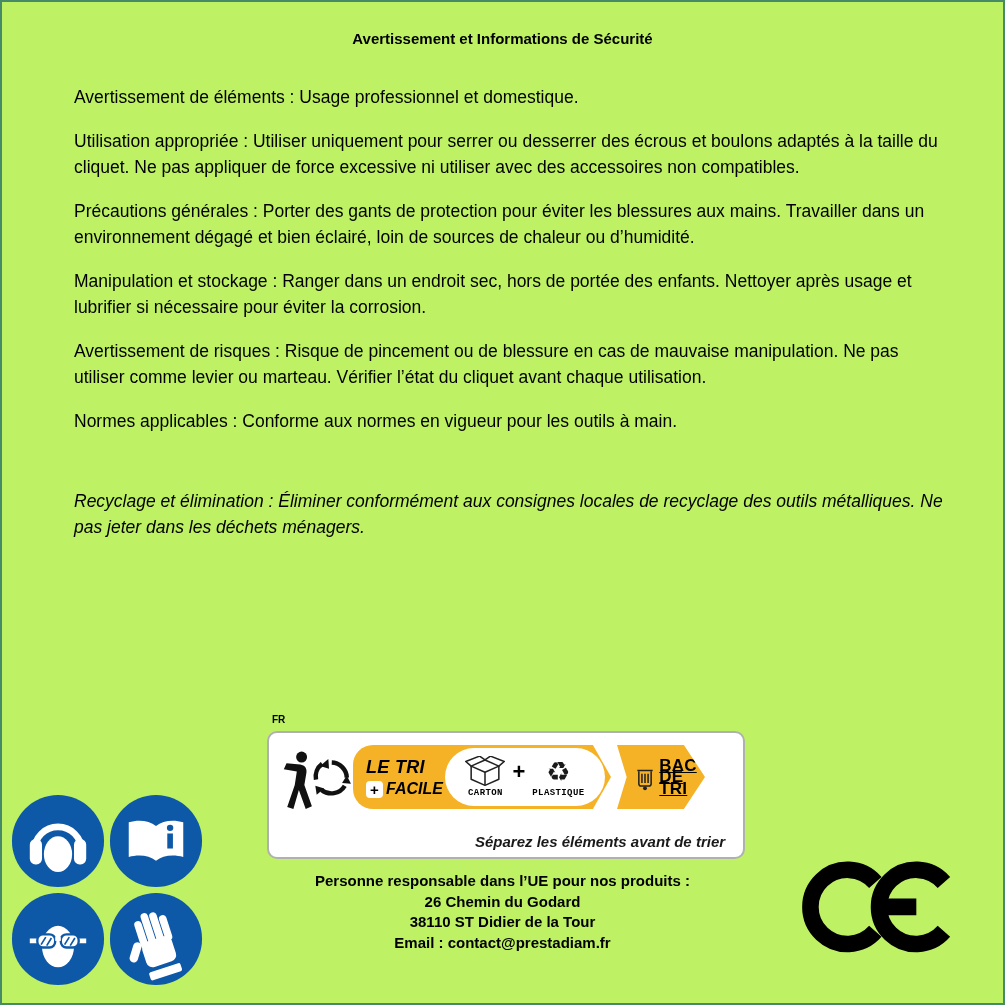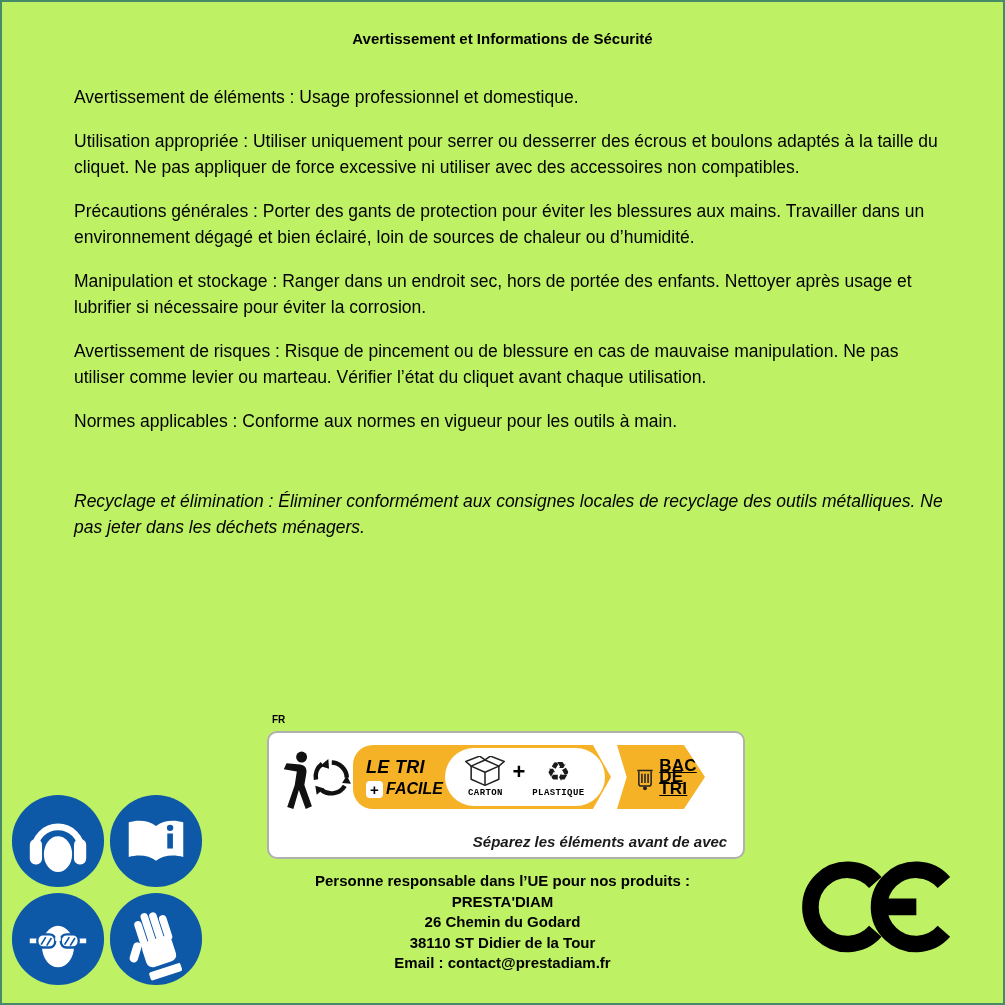--- a/index.html
+++ b/index.html
@@ -166,26 +166,25 @@
           <circle cx="13" cy="31" r="2.5" fill="#222"></circle>
         </svg>
         <div class="bin-label">
           <div>BAC</div>
           <div>DE</div>
           <div>TRI</div>
         </div>
       </div>
     </div>
 
-    <div class="caption">Séparez les éléments avant de avec</div>
+    <div class="caption">Séparez les éléments avant de trier</div>
   </div>
 
   <div class="responsible">
     <div>Personne responsable dans l’UE pour nos produits :</div>
-    <div>PRESTA'DIAM</div>
     <div>26 Chemin du Godard</div>
     <div>38110 ST Didier de la Tour</div>
     <div>Email : contact@prestadiam.fr</div>
   </div>
 
   <div class="ce">
     <svg viewBox="0 0 208 124">
       <g fill="none" stroke="#000" stroke-width="21">
         <path d="M93 31 A47 47 0 1 0 93 93"></path>
         <path d="M180 31 A47 47 0 1 0 180 93"></path>

